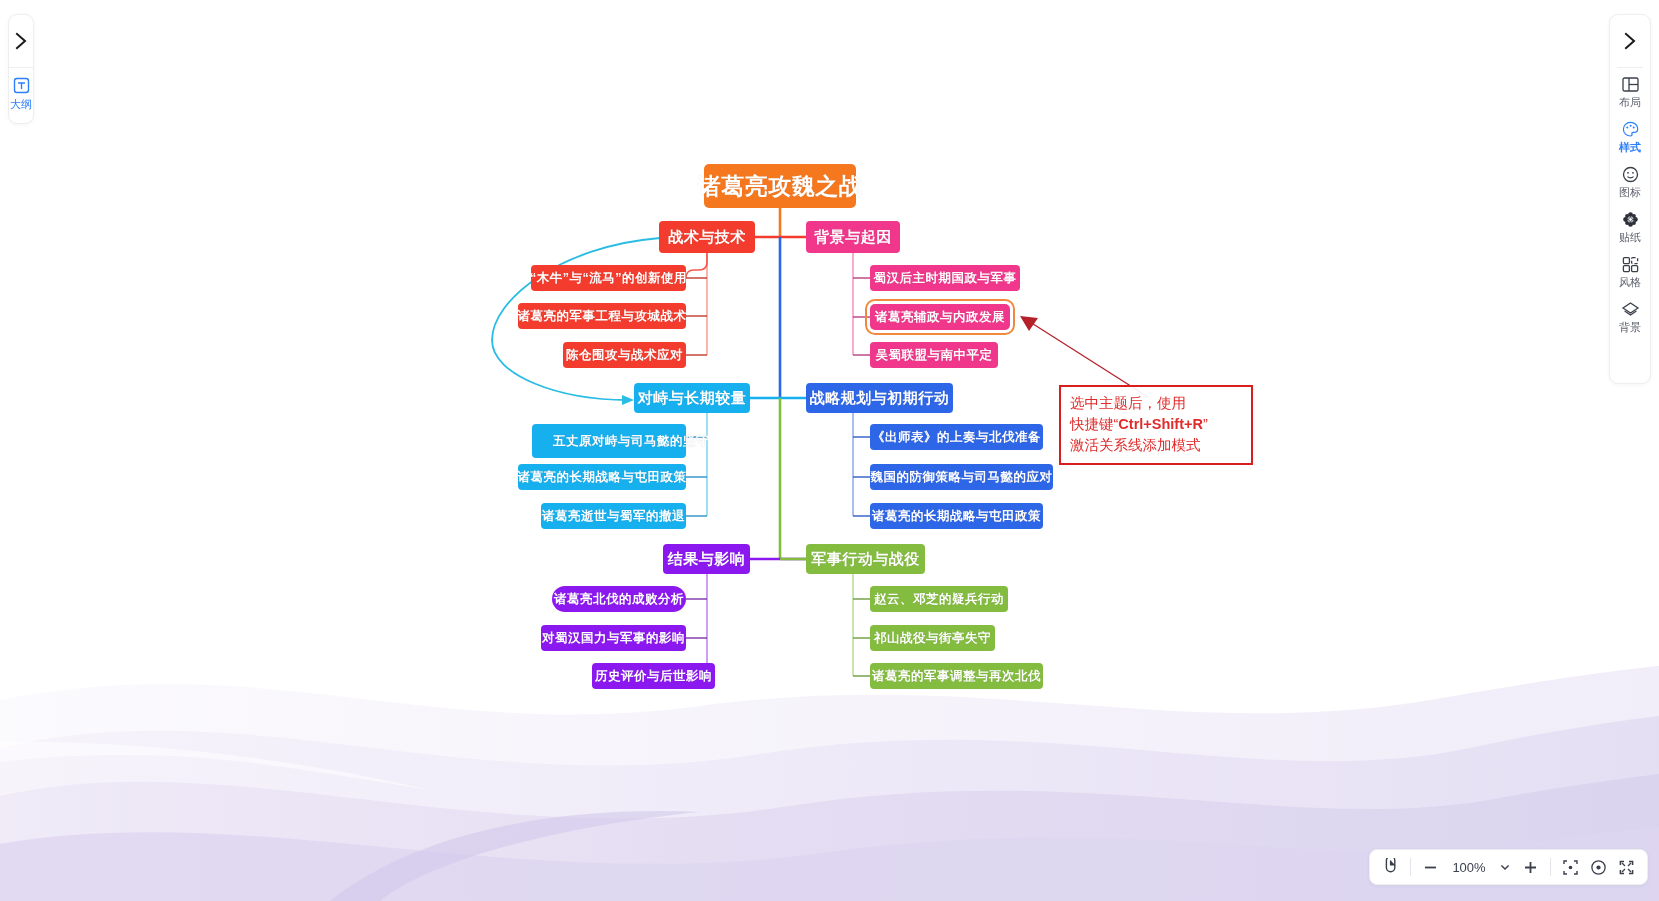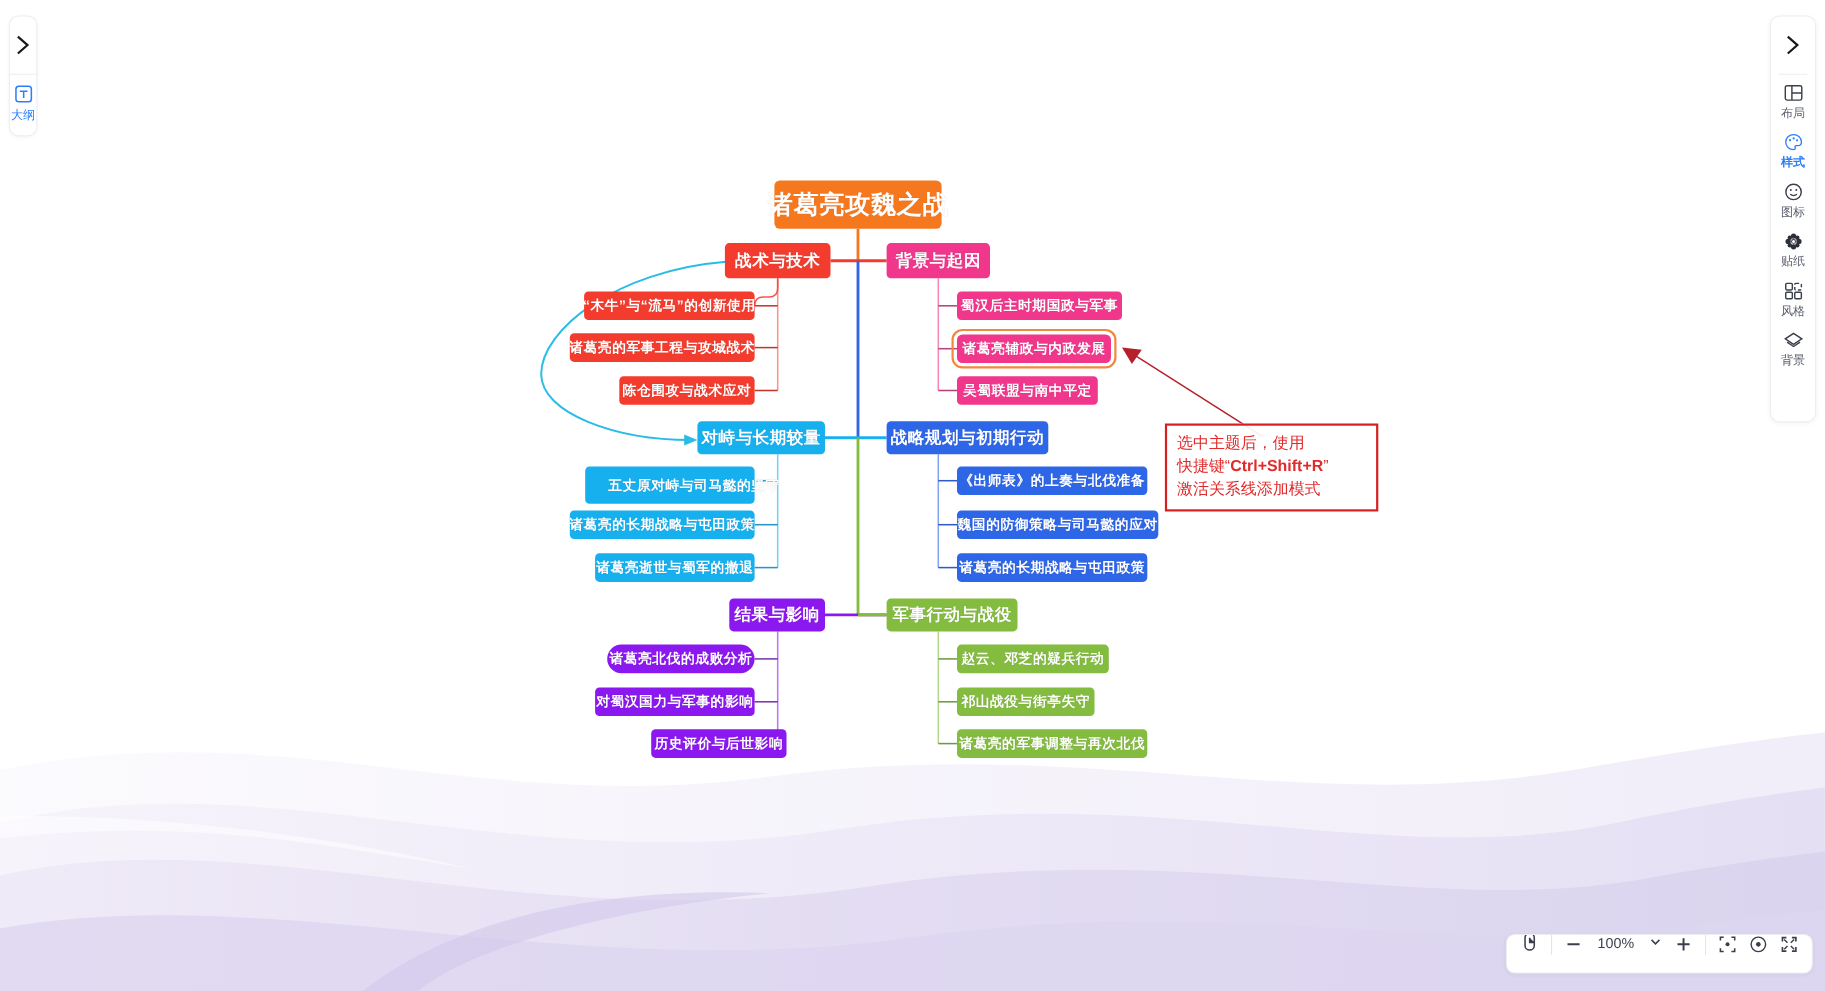--- a/index.html
+++ b/index.html
@@ -96,21 +96,21 @@
     z-index:10; box-shadow:0 1px 4px rgba(0,0,0,0.05);
   }
   #status-bar .stat { font-size:12.5px; color:#3c4150; }
   #status-bar .sep { width:1px; height:18px; background:#e3e5ea; }
   #status-bar .sbicon { cursor:pointer; display:flex; align-items:center; }
 
   
   #zoom-bar {
     position:absolute; right:11px; bottom:16px; height:36px;
     background:#ffffff; border:1px solid #edeef2; border-radius:8px;
-    display:flex; align-items:flex-start; padding:0 12px; gap:11px;
+    display:flex; align-items:center; padding:0 12px; gap:11px;
     z-index:10; box-shadow:0 1px 4px rgba(0,0,0,0.05);
   }
   #zoom-bar .zicon { cursor:pointer; display:flex; align-items:center; }
   #zoom-bar .sep { width:1px; height:18px; background:#e3e5ea; }
   #zoom-bar .zlevel { font-size:13px; color:#3c4150; min-width:38px; text-align:center; cursor:pointer;}
 </style>
 </head>
 <body>
 
 <div id="app">

